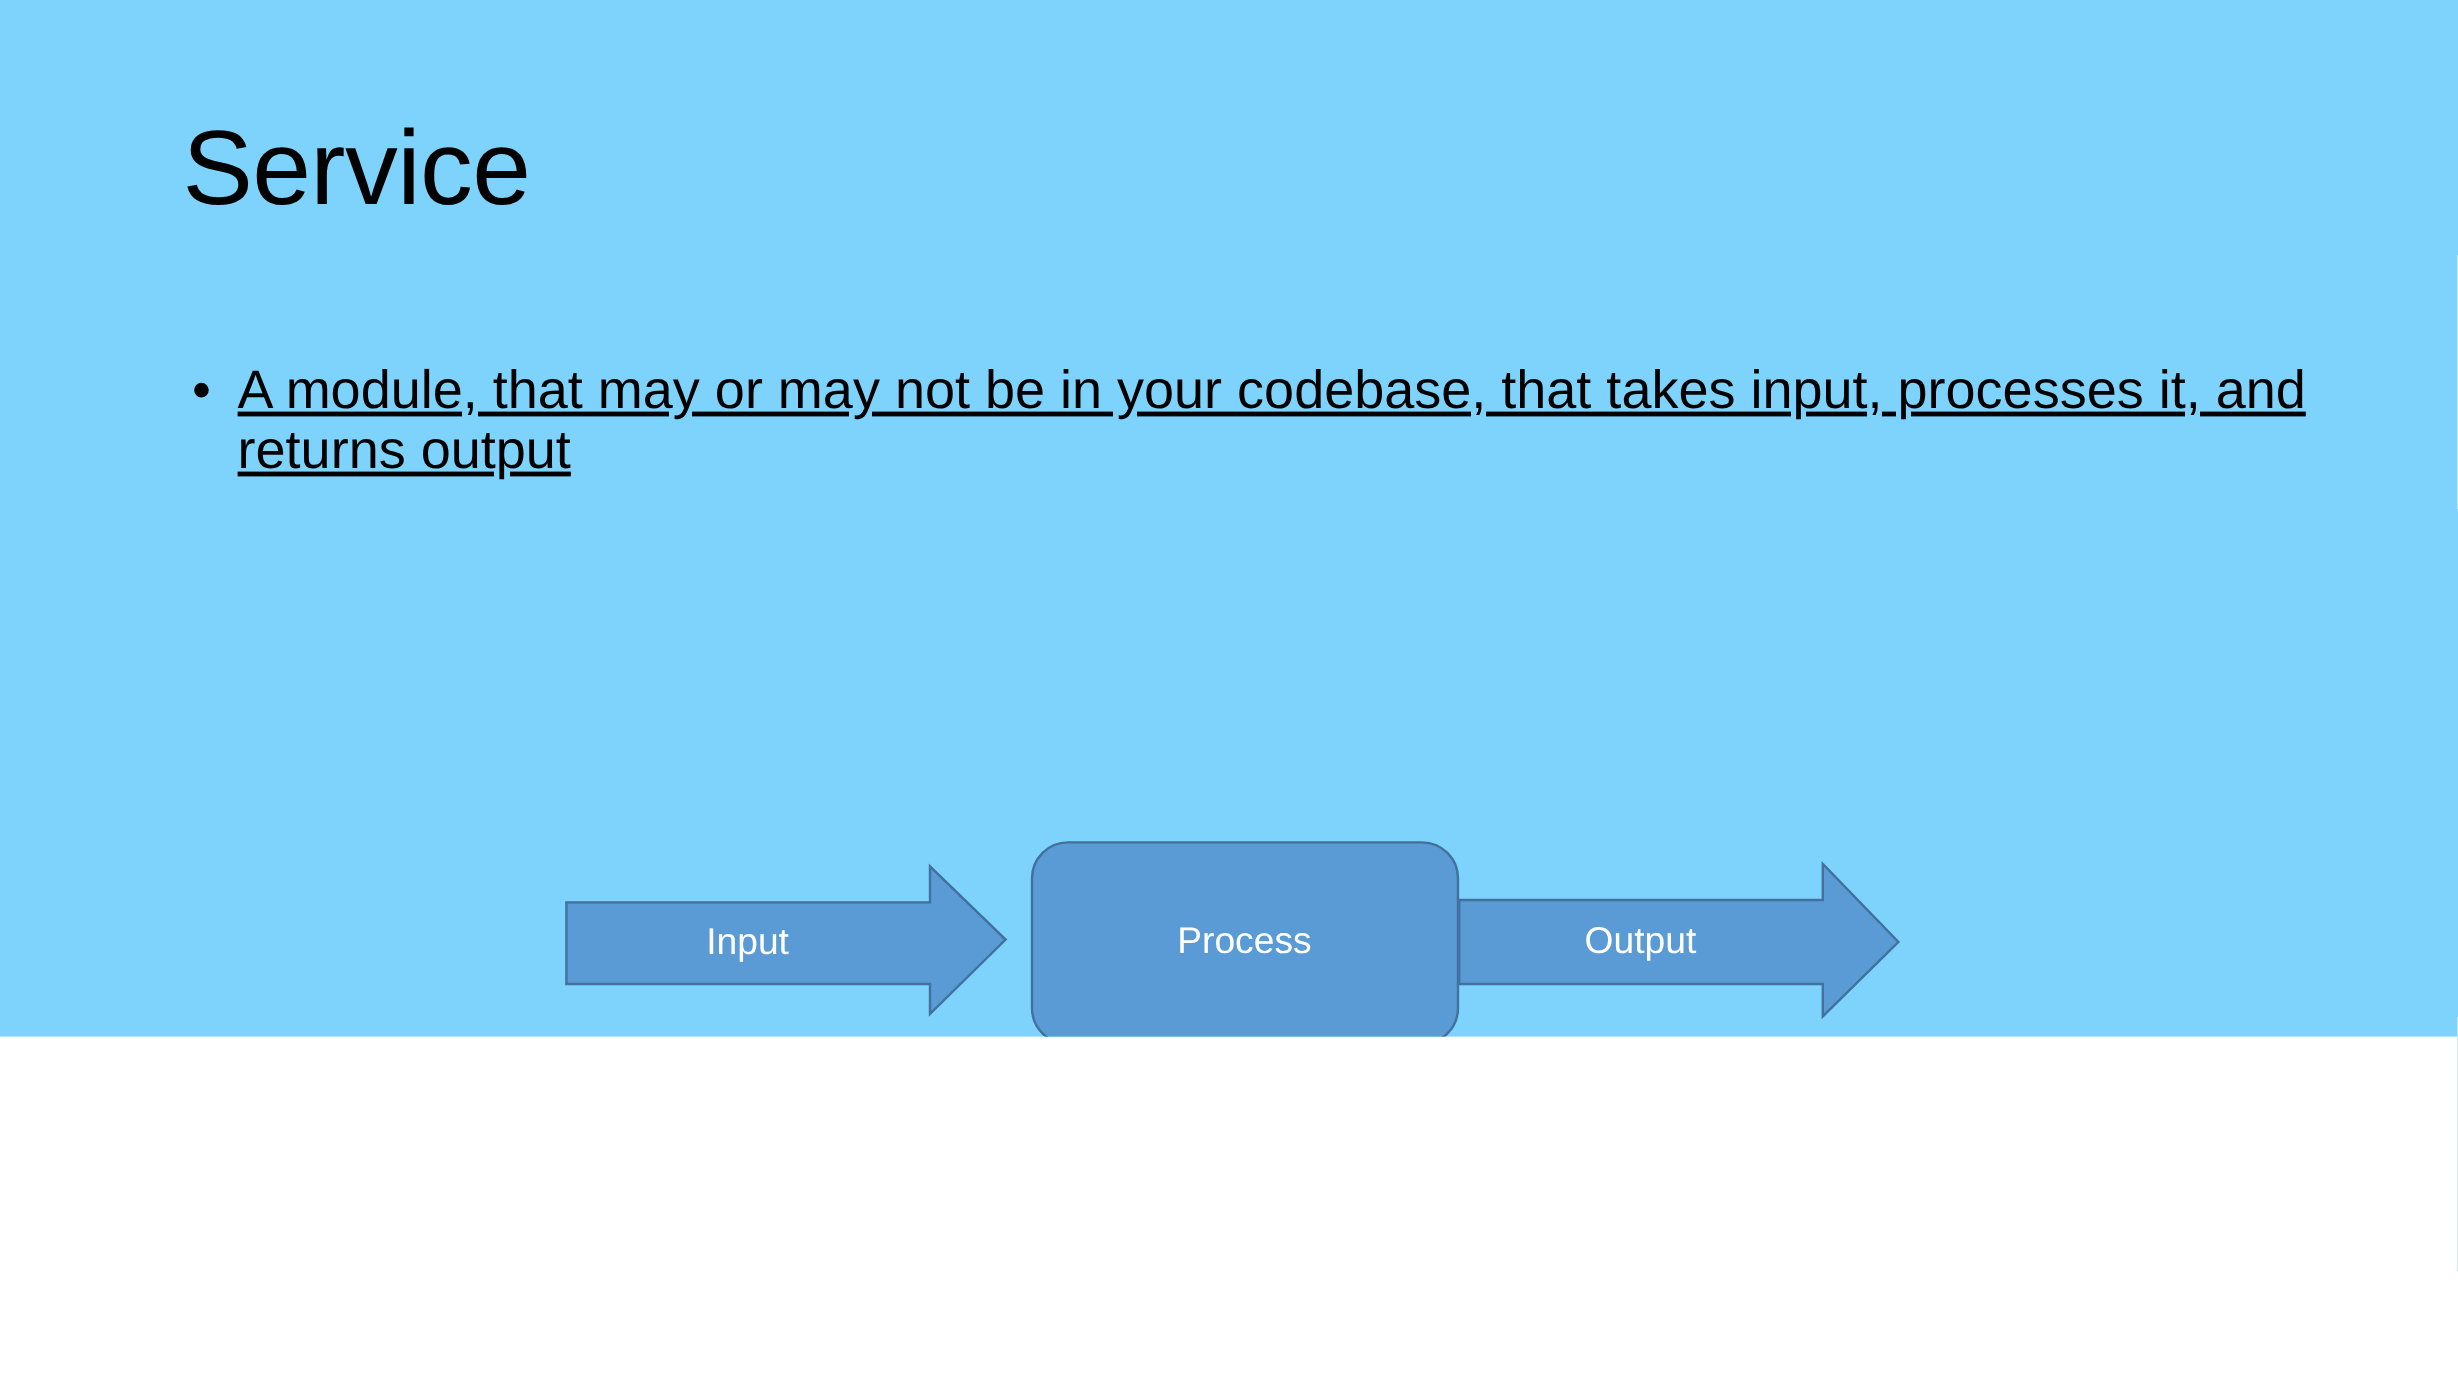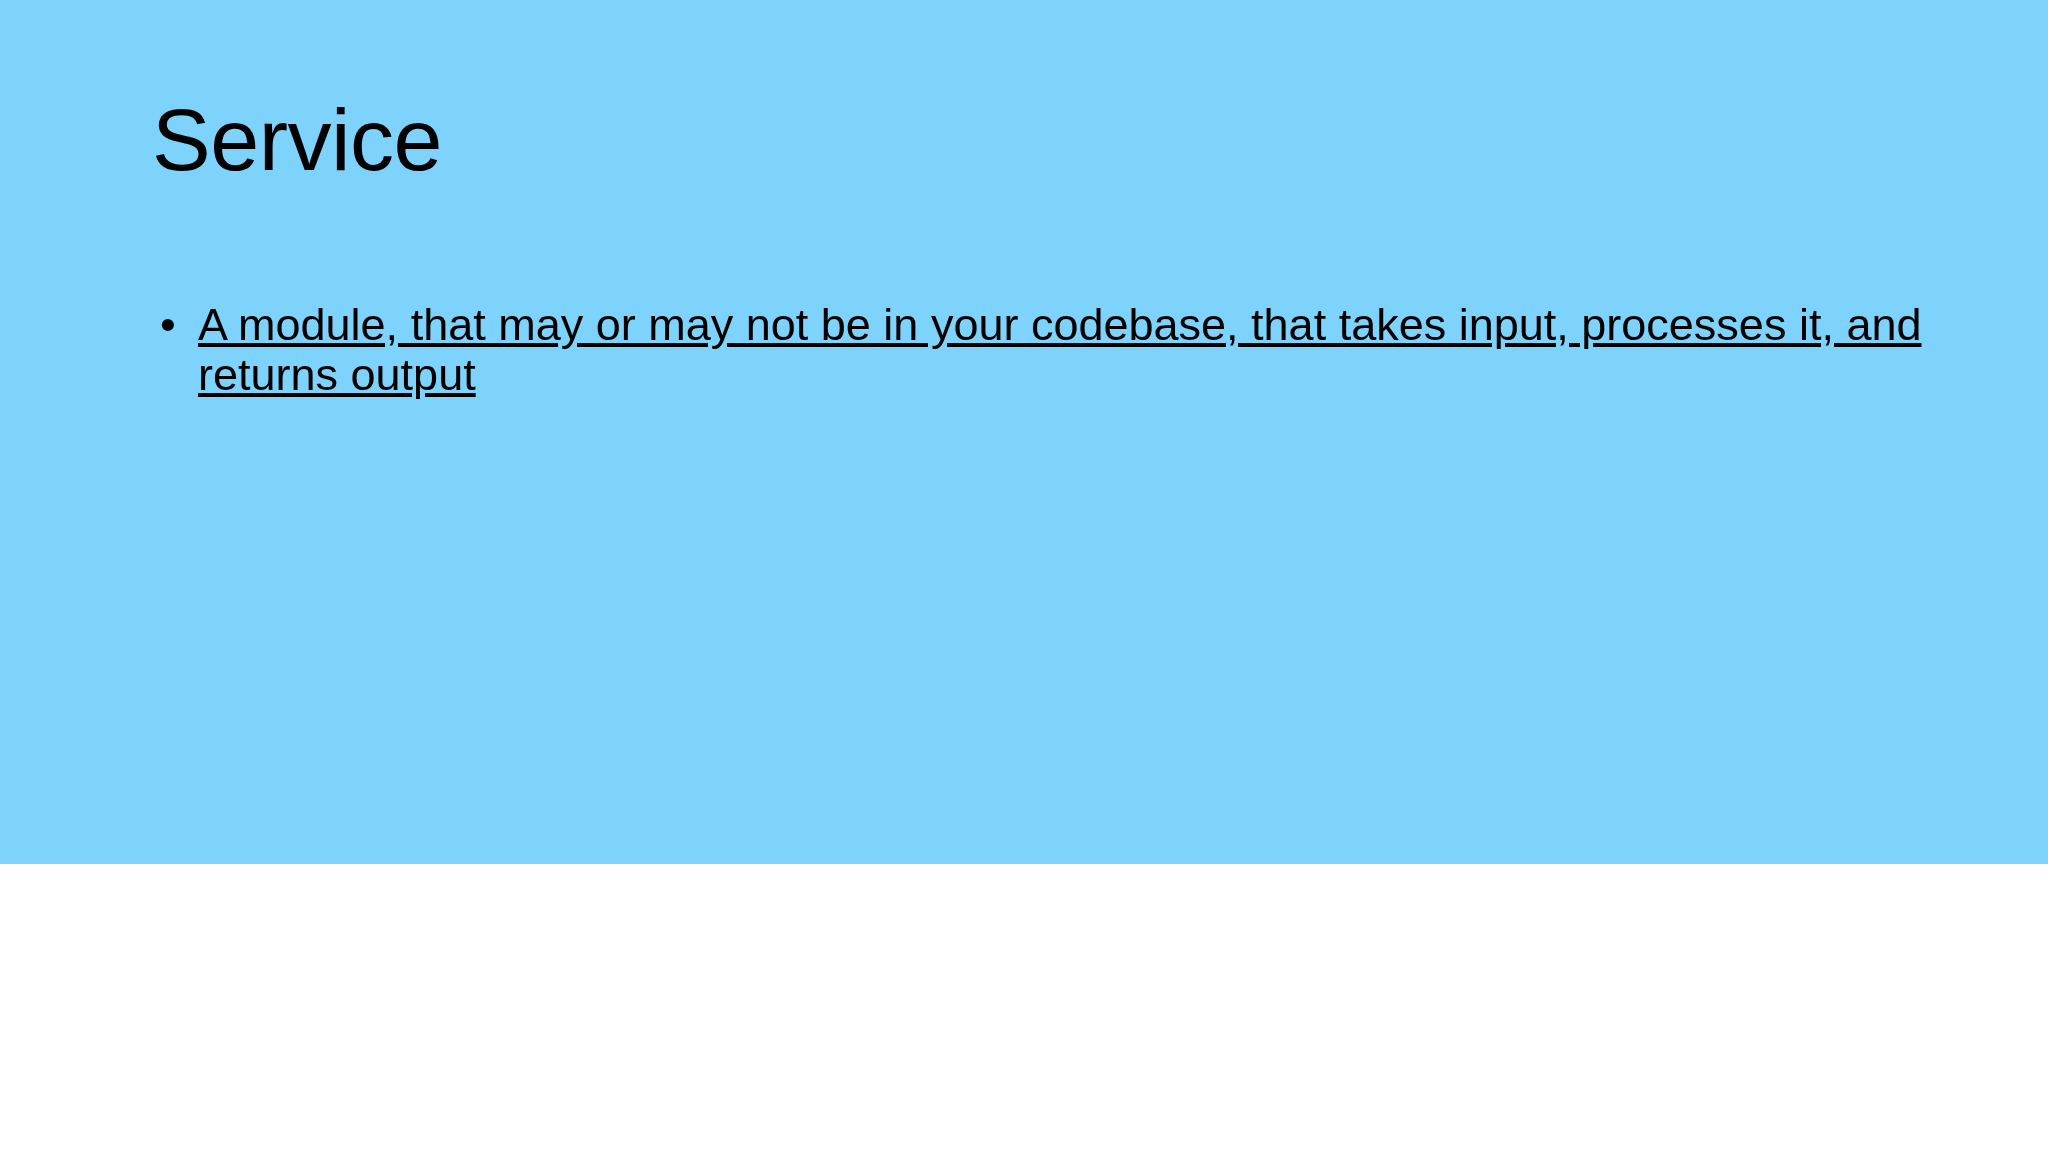--- a/index.html
+++ b/index.html
@@ -95,14 +95,34 @@
 
   <div class="slide-title">Service</div>
 
   <div class="body-block">
     <div class="bullet-row">
       <span class="bullet-marker">•</span>
       <span class="bullet-text">A module, that may or may not be in your codebase, that takes input, processes it, and returns output</span>
     </div>
   </div>
 
+  <div class="diagram">
+    <svg viewBox="0 0 1180 200" preserveAspectRatio="none">
+
+      <g>
+        <polygon points="32,62 335,62 335,32 398,93 335,155 335,130 32,130" fill="#5B9BD5" stroke="#41719C" stroke-width="2" stroke-linejoin="miter"></polygon>
+        <text class="shape-label" x="183" y="97">Input</text>
+      </g>
+
+      <g>
+        <rect x="420" y="12" width="355" height="168" rx="30" ry="30" fill="#5B9BD5" stroke="#41719C" stroke-width="2"></rect>
+        <text class="shape-label" x="597" y="96">Process</text>
+      </g>
+
+      <g>
+        <polygon points="776,60 1079,60 1079,30 1142,95 1079,157 1079,130 776,130" fill="#5B9BD5" stroke="#41719C" stroke-width="2" stroke-linejoin="miter"></polygon>
+        <text class="shape-label" x="927" y="96">Output</text>
+      </g>
+
+    </svg>
+  </div>
 
 </div>
 
 </body></html>

